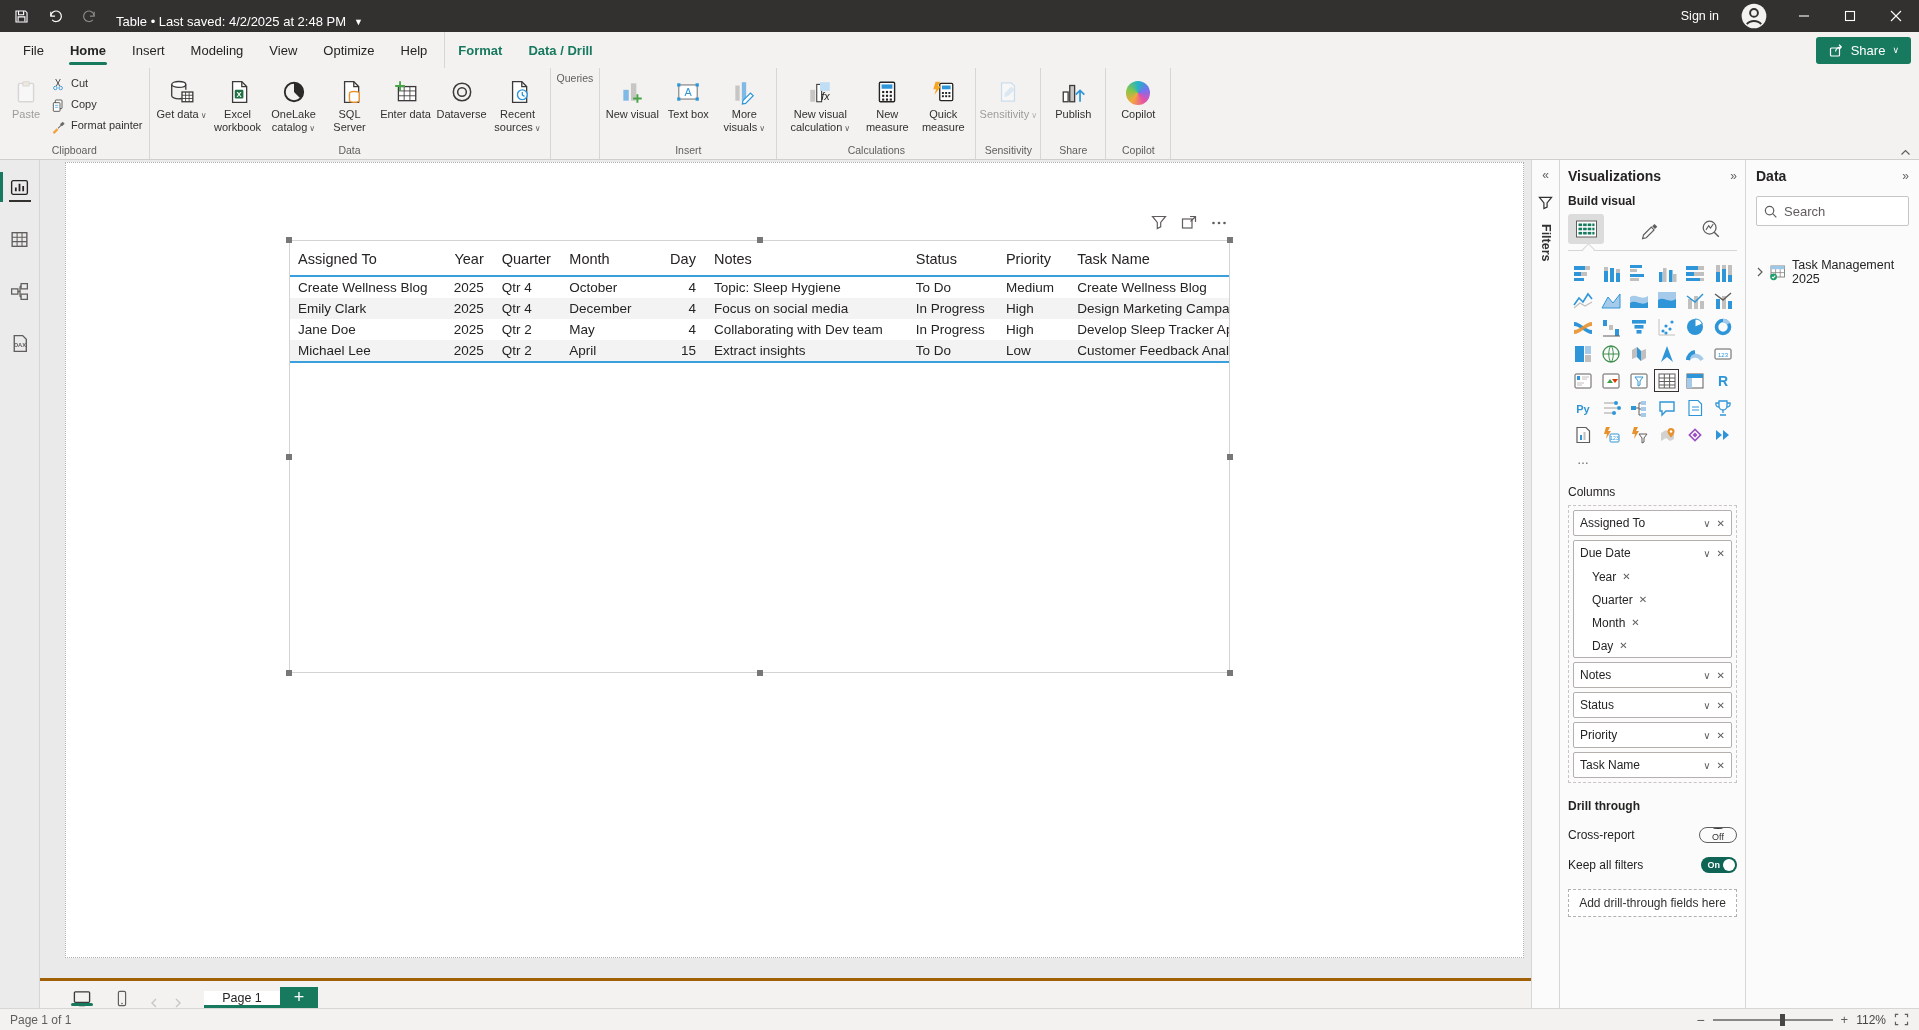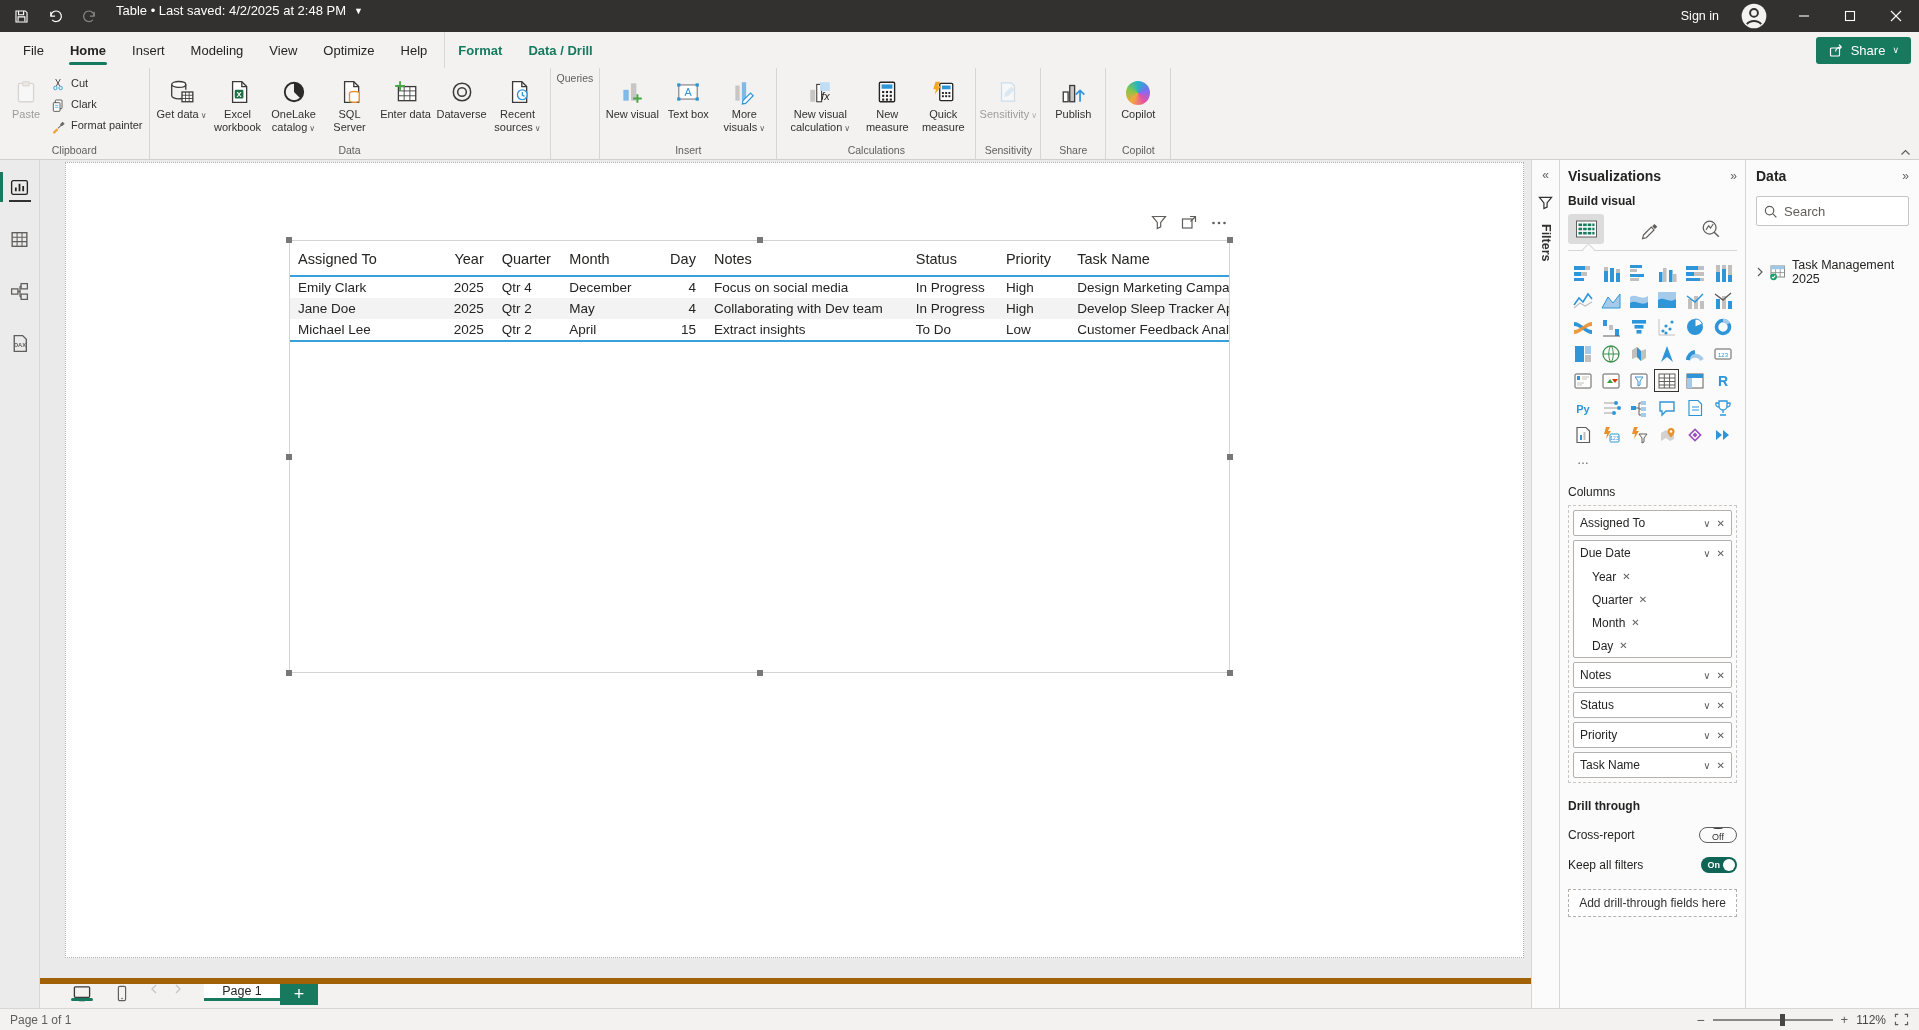--- a/index.html
+++ b/index.html
@@ -2,21 +2,21 @@
 <html style="--accent: #17795e;"><head>
 <meta charset="utf-8">
 <style>
   * { margin:0; padding:0; box-sizing:border-box; }
   html,body { width:1919px; height:1030px; overflow:hidden;
     font-family:"Liberation Sans","DejaVu Sans",sans-serif; color:#252423; background:#f3f2f1; }
   svg { display:block; }
 
   
   .titlebar { height:32px; background:#323130; display:flex; align-items:center; color:#fff; }
-  .tb-left { display:flex; align-items:flex-start; gap:4px; padding-left:6px; }
+  .tb-left { display:flex; align-items:flex-end; gap:4px; padding-left:6px; }
   .tb-btn { width:30px; height:26px; display:flex; align-items:center; justify-content:center; }
   .tb-doc { display:flex; align-items:center; gap:6px; font-size:13px; margin-left:8px; }
   .tb-caret { font-size:9px; margin-left:2px; }
   .tb-right { margin-left:auto; display:flex; align-items:center; }
   .tb-signin { font-size:12.5px; margin-right:22px; }
   .tb-avatar { width:26px; height:26px; margin-right:14px; }
   .winbtn { width:46px; height:32px; display:flex; align-items:center; justify-content:center; }
 
   
   .menubar { height:36px; display:flex; align-items:center; background:#f3f2f1; padding-left:10px; }
@@ -65,21 +65,21 @@
   .vtoolbar { position:absolute; right:2px; top:-26px; display:flex; gap:14px; align-items:center; }
 
   table.pbi { width:100%; border-collapse:collapse; table-layout:fixed; }
   table.pbi th { font-weight:normal; font-size:14.5px; text-align:left; padding:10px 6px 8px 8px; border-bottom:2px solid #3aa0dc; color:#252423; white-space:nowrap; overflow:hidden; }
   table.pbi td { font-size:13.5px; padding:3px 6px 3px 8px; color:#252423; white-space:nowrap; overflow:hidden; }
   table.pbi th.r, table.pbi td.r { text-align:right; padding-right:10px; }
   table.pbi tbody tr:nth-child(even) { background:#f3f3f3; }
   table.pbi tbody tr:last-child td { border-bottom:2px solid #3aa0dc; }
 
   
-  .pagebar { height:30px; background:#f3f2f1; border-top:6px solid #a16207; display:flex; align-items:flex-start; }
+  .pagebar { height:30px; background:#f3f2f1; border-top:3px solid #a16207; display:flex; align-items:flex-end; }
   .pb-icon { width:40px; display:flex; align-items:center; justify-content:center; position:relative; }
   .pb-icon.selected::after { content:""; position:absolute; left:9px; right:9px; bottom:2px; height:3px; background:var(--accent); border-radius:2px; }
   .pb-nav { width:24px; display:flex; align-items:center; justify-content:center; color:#c8c6c4; font-size:12px; }
   .page-tab { width:76px; background:#fff; display:flex; align-items:center; justify-content:center; font-size:12.5px; border-bottom:3px solid var(--accent); margin-left:14px; }
   .add-page { width:38px; background:var(--accent); color:#fff; display:flex; align-items:center; justify-content:center; font-size:18px; }
 
   
   .fstrip { width:28px; background:#fbfbfb; border-left:1px solid #d8d6d4; display:flex; flex-direction:column; align-items:center; padding-top:8px; gap:14px; }
   .fstrip .vtext { writing-mode:vertical-rl; font-size:12.5px; font-weight:bold; color:#323130; }
   .chev { font-size:12px; color:#605e5c; }
@@ -228,21 +228,21 @@
               <circle cx="16" cy="16.5" r="2.6" stroke="#2E96D8" stroke-width="1.3" fill="none"></circle>
             </svg>
                  <span>Cut</span>
           </div>
           <div class="rsmall">
                  <svg width="16" height="16" viewBox="0 0 24 24" fill="none">
               <rect x="8" y="3" width="10" height="13" rx="1" stroke="#3b3a39" fill="#fff" stroke-width="1.2"></rect>
               <rect x="5" y="7" width="10" height="13" rx="1" stroke="#3b3a39" fill="#fff" stroke-width="1.2"></rect>
               <path d="M7.5 11h5M7.5 14h5" stroke="#2E96D8"></path>
             </svg>
-                 <span>Clark</span>
+                 <span>Copy</span>
           </div>
           <div class="rsmall">
                  <svg width="16" height="16" viewBox="0 0 24 24" fill="none">
               <path d="M4 20l6-6 2.5 2.5-6 6z" fill="#f0a23c"></path>
               <path d="M11.5 13.5L16 9l-1-1 4-4 3 3-4 4-1-1-4.5 4.5z" fill="#6b6967"></path>
             </svg>
                  <span>Format painter</span>
           </div>
         </div>
       </div>
@@ -544,20 +544,31 @@
                   <th class="">Month</th>
                   <th class="r">Day</th>
                   <th class="">Notes</th>
                   <th class="">Status</th>
                   <th class="">Priority</th>
                   <th class="">Task Name</th>
                 </tr>
               </thead>
             <tbody id="tbl-body">
                 <tr>
+                  <td class="">Create Wellness Blog</td>
+                  <td class="r">2025</td>
+                  <td class="">Qtr 4</td>
+                  <td class="">October</td>
+                  <td class="r">4</td>
+                  <td class="">Topic: Sleep Hygiene</td>
+                  <td class="">To Do</td>
+                  <td class="">Medium</td>
+                  <td class="">Create Wellness Blog</td>
+                </tr>
+                <tr>
                   <td class="">Emily Clark</td>
                   <td class="r">2025</td>
                   <td class="">Qtr 4</td>
                   <td class="">December</td>
                   <td class="r">4</td>
                   <td class="">Focus on social media</td>
                   <td class="">In Progress</td>
                   <td class="">High</td>
                   <td class="">Design Marketing Campaign</td>
                 </tr>

